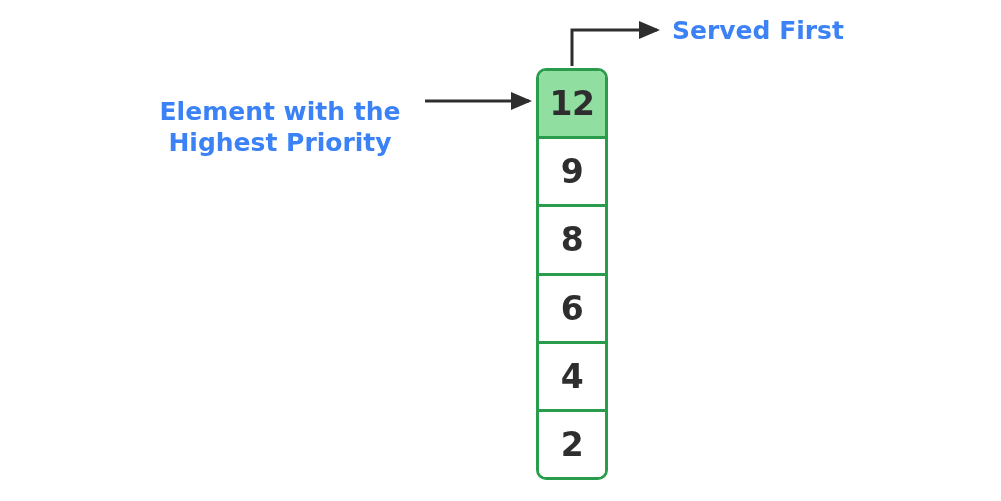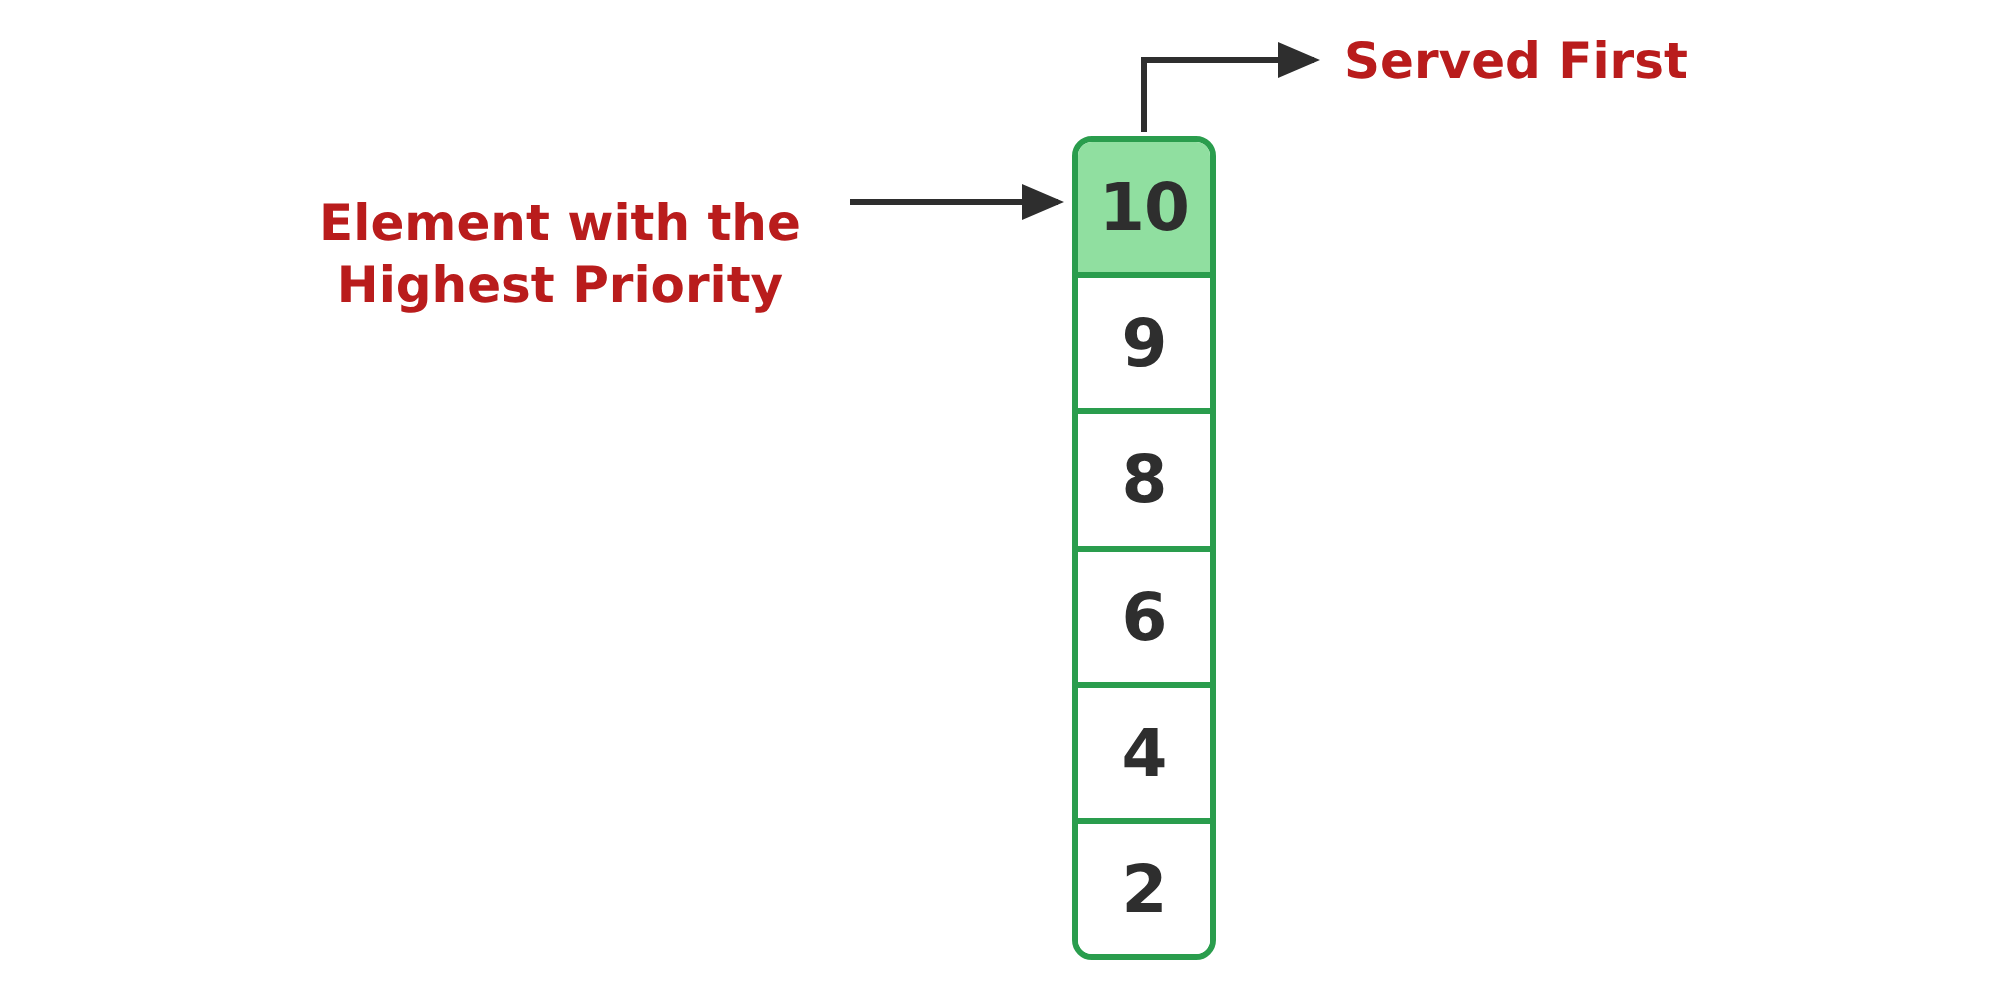--- a/index.html
+++ b/index.html
@@ -57,21 +57,21 @@
     line-height: 1;
     letter-spacing: -0.5px;
   }
 
   
   .annotation-label {
     position: absolute;
     font-family: "DejaVu Sans", sans-serif;
     font-size: 25px;
     font-weight: 700;
-    color: #b91c1c;
+    color: #3b82f6;
     line-height: 1.22;
     white-space: pre-line;
   }
   #label-highest-priority {
     left: 146px;
     top: 69px;
     width: 268px;
     text-align: center;
     margin-top: 28px;
   }
@@ -96,21 +96,21 @@
 
 <div id="canvas">
 
   <div class="annotation-label" id="label-highest-priority">Element with the
 Highest Priority</div>
 
   <div class="annotation-label" id="label-served-first">Served First</div>
 
   <div id="queue-stack">
     <div class="queue-cell highlight">
-      <span class="cell-value">10</span>
+      <span class="cell-value">12</span>
     </div>
     <div class="queue-cell">
       <span class="cell-value">9</span>
     </div>
     <div class="queue-cell">
       <span class="cell-value">8</span>
     </div>
     <div class="queue-cell">
       <span class="cell-value">6</span>
     </div>

